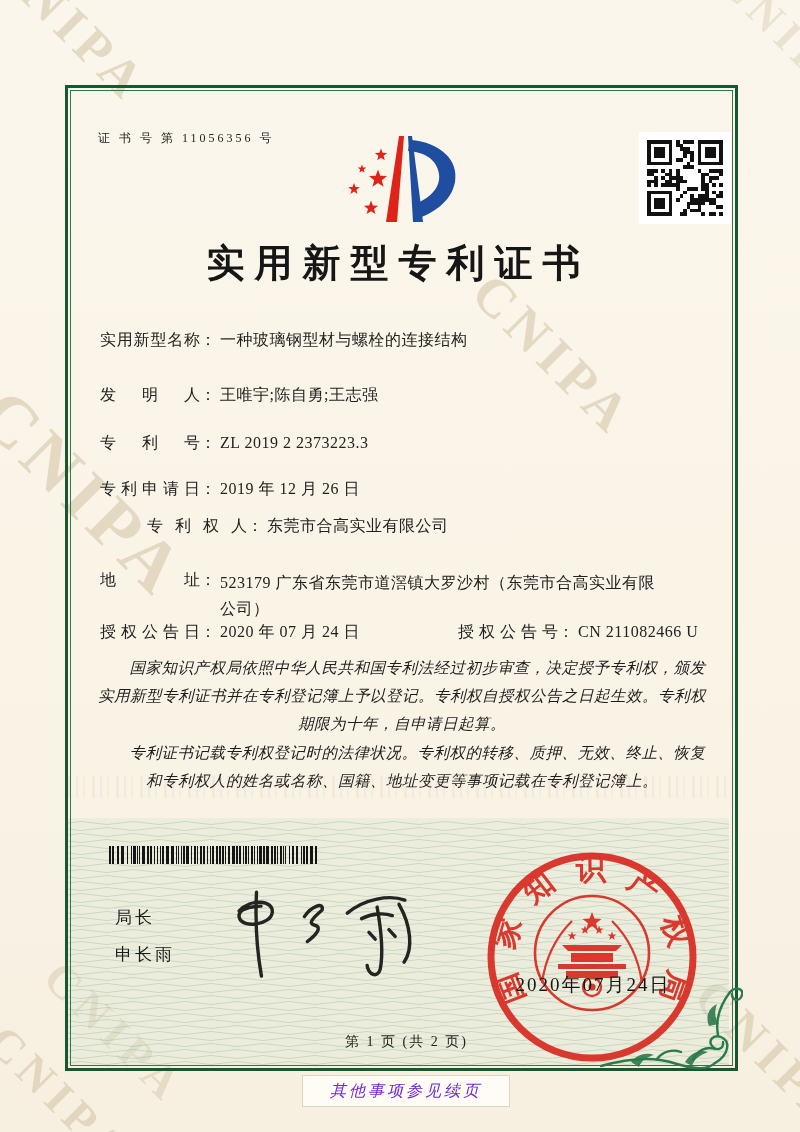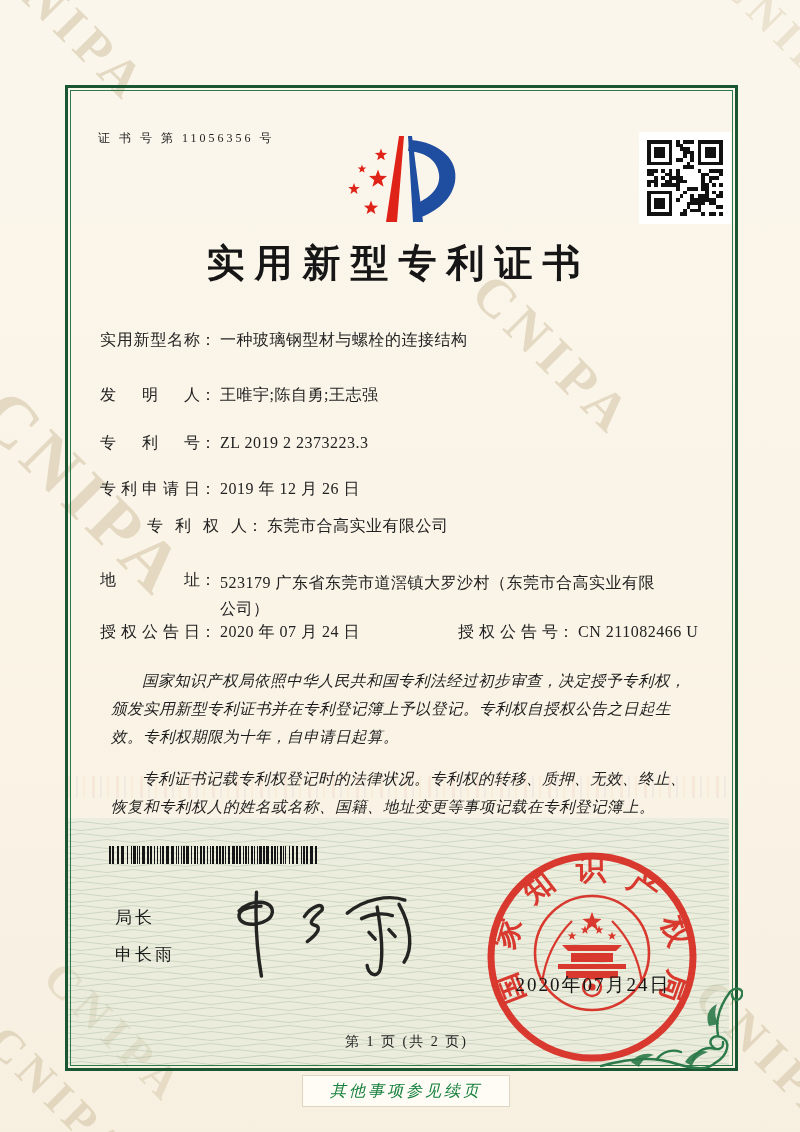--- a/index.html
+++ b/index.html
@@ -27,33 +27,33 @@
          font-weight:bold;letter-spacing:10px;color:#161616;z-index:3;}
   .frow{position:absolute;left:100px;font-size:16px;z-index:3;white-space:nowrap;}
   .flabel{display:inline-block;width:100px;text-align:justify;text-align-last:justify;
           vertical-align:top;}
   .fcolon{margin:0 4px 0 0;}
   .fvalue{letter-spacing:.5px;}
   .fvalue.wrap{display:inline-block;width:436px;white-space:normal;line-height:1.65;vertical-align:top;}
   .grant2{position:absolute;left:358px;top:0;}
   .paras{position:absolute;left:98px;top:654px;width:608px;z-index:3;font-size:15.5px;
          line-height:1.82;font-style:italic;letter-spacing:.5px;color:#1d1d1d;}
-  .paras p{margin:13px;text-indent:2em;}
+  .paras p{margin:0;text-indent:2em;text-align:center;}
   .barcode{position:absolute;left:109px;top:846px;z-index:3;}
   .sig-label{position:absolute;left:115px;z-index:3;font-family:"Liberation Sans","DejaVu Sans",sans-serif;
          font-size:17px;letter-spacing:3px;color:#1c1c1c;}
   .signature{position:absolute;left:212px;top:884px;z-index:3;}
   .sealwrap{position:absolute;left:477px;top:842px;width:230px;height:230px;z-index:5;}
   .sealdate{position:absolute;left:487px;top:972px;width:212px;text-align:center;z-index:6;
          font-size:19px;letter-spacing:2px;color:#161616;}
   .pageinfo{position:absolute;left:65px;top:1033px;width:667px;text-align:center;font-size:14px;
          letter-spacing:2px;z-index:3;padding-left:8px;}
   .footnote{position:absolute;left:302px;top:1075px;width:206px;height:30px;line-height:30px;
          text-align:center;background:#fefcf5;border:1px solid #ded5c1;z-index:3;
-         font-size:16px;letter-spacing:3px;font-style:italic;color:#15803d;}
+         font-size:16px;letter-spacing:3px;font-style:italic;color:#6d28d9;}
   .ornament{position:absolute;left:597px;top:986px;z-index:4;}
 </style>
 </head>
 <body>
 
 <div class="page">
 
   <div class="wm" style="left:-28px;top:-6px;font-size:52px;">CNIPA</div>
   <div class="wm" style="left:702px;top:10px;font-size:44px;opacity:.7;">CNIPA</div>
   <div class="wm" style="left:452px;top:324px;font-size:54px;">CNIPA</div>

